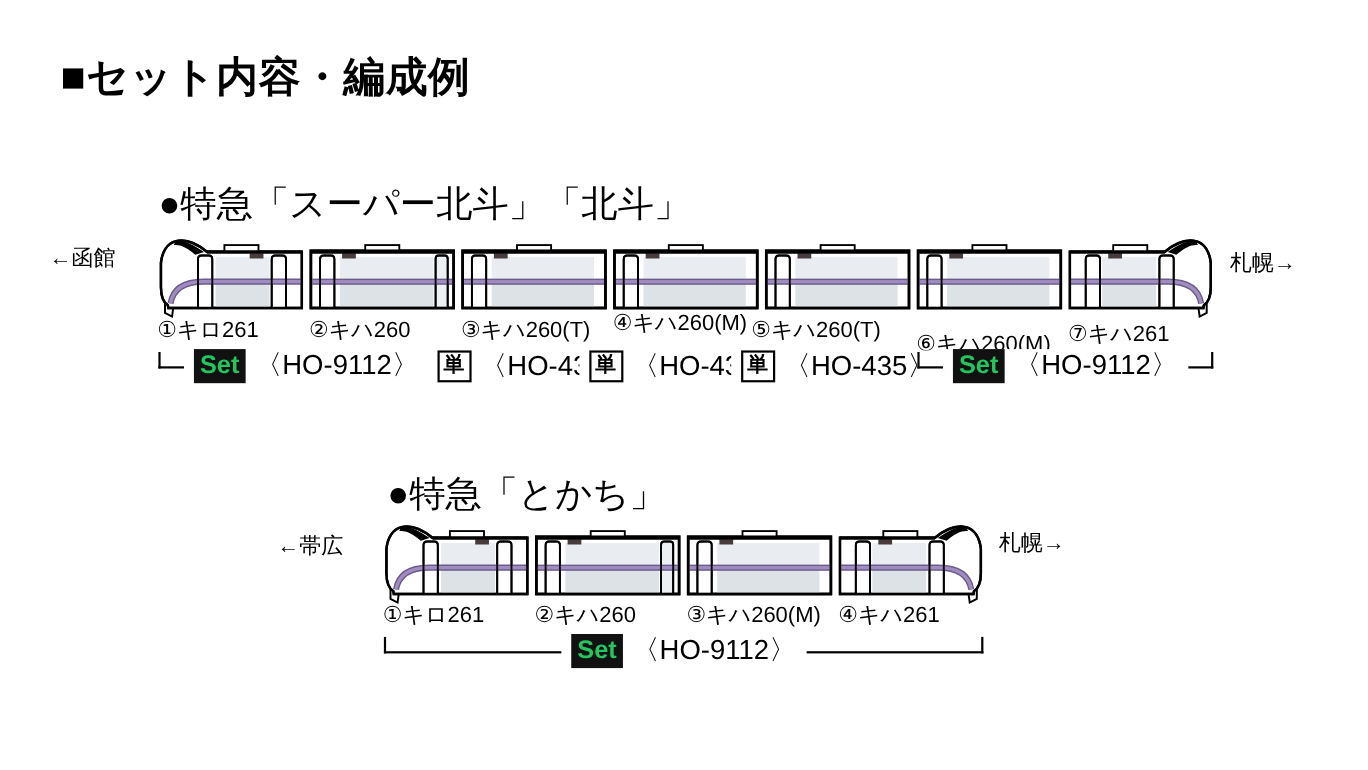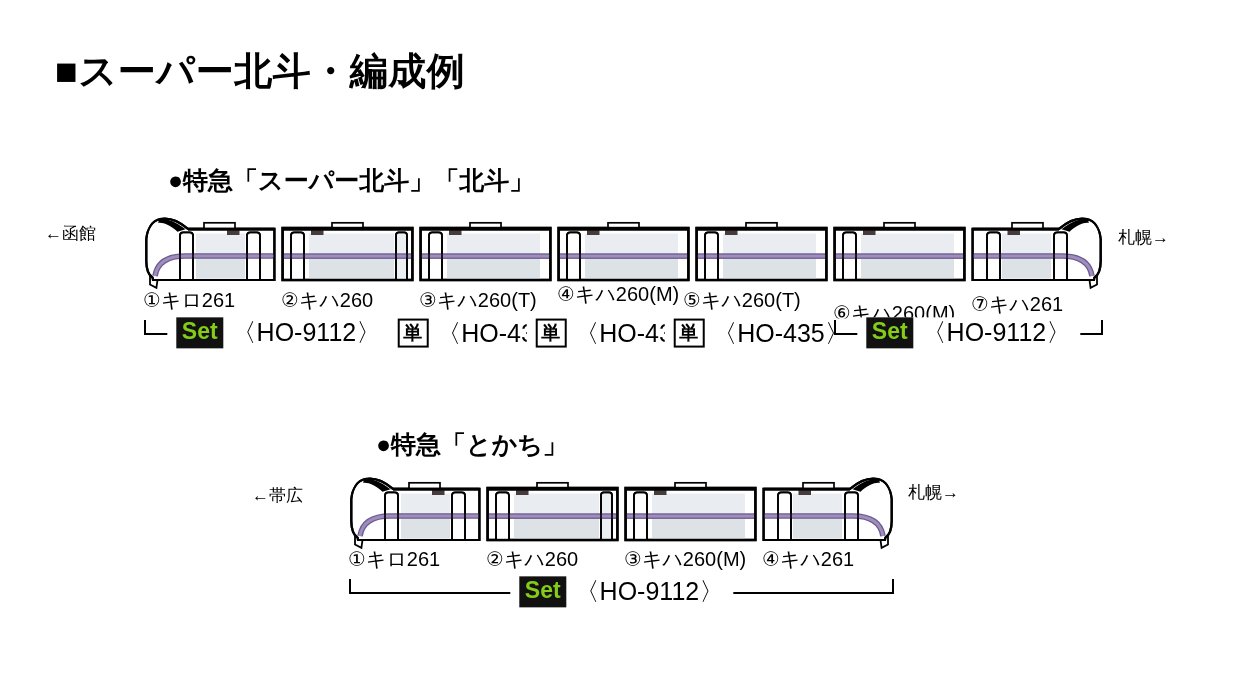--- a/index.html
+++ b/index.html
@@ -1,42 +1,42 @@
 <!DOCTYPE html>
 <html><head>
 <meta charset="utf-8">
 <style>
   html,body{margin:0;padding:0;}
   body{width:1244px;height:700px;background:#ffffff;position:relative;overflow:hidden;
        font-family:"Liberation Sans","DejaVu Sans",sans-serif;color:#000;}
   main{position:absolute;inset:0;}
   .title{position:absolute;left:55px;top:52px;margin:0;font-size:38px;font-weight:bold;
          line-height:1;letter-spacing:0.5px;white-space:nowrap;}
-  .heading{position:absolute;font-size:25px;font-weight:bold;line-height:1.15;white-space:nowrap;margin-left:24px;}
-  .dir-label{position:absolute;font-size:17px;line-height:1.15;white-space:nowrap;}
+  .heading{position:absolute;font-size:33px;font-weight:normal;line-height:1.15;white-space:nowrap;}
+  .dir-label{position:absolute;font-size:20px;line-height:1.15;white-space:nowrap;}
   .cars-row{position:absolute;display:flex;gap:5px;}
   .car{width:133px;height:78px;}
   .car svg{display:block;}
   .car-label{position:absolute;width:133px;font-size:20px;line-height:1.15;white-space:nowrap;}
   .group{position:absolute;height:32px;}
   .bracket{position:absolute;left:1px;right:1px;top:2px;height:13px;
            border-left:2px solid #000;border-right:2px solid #000;border-bottom:2px solid #000;}
   .group-label{position:absolute;left:50%;top:15px;transform:translate(-50%,-50%);
                background:#fff;display:flex;align-items:center;gap:8px;padding:0 9px;white-space:nowrap;}
-  .badge-set{display:inline-block;background:#111;color:#84cc16;font-weight:bold;font-size:23px;
+  .badge-set{display:inline-block;background:#111;color:#22c55e;font-weight:bold;font-size:23px;
              line-height:1.1;padding:2px 6px 4px;}
   .badge-single{display:inline-block;border:2.5px solid #000;font-size:19px;font-weight:600;
                 line-height:1.15;padding:1px 4px 2px;}
   .code{font-size:25px;line-height:1.1;}
 </style>
 </head>
 <body>
 
 <main>
-  <h1 class="title">■スーパー北斗・編成例</h1>
+  <h1 class="title">■セット内容・編成例</h1>
   <section id="formation-0">
       <div class="heading" style="left: 144px; top: 166px;">●特急「スーパー北斗」「北斗」</div>
       <div class="dir-label" style="left: 45px; top: 224px;">←函館</div>
       <div class="dir-label" style="left: 1118px; top: 228px;">札幌→</div>
       <div class="cars-row" style="left: 143px; top: 214px;">
         <div class="car">
           <svg width="133" height="78" viewBox="0 0 133 78">
             <path d="M7,61 L7,70.5 L13.4,73.8 L15,62.5 Z" fill="#fff" stroke="#000000" stroke-width="1.8"></path>
             <path d="M45,14.9 C35,6.5 25,3.5 17,5.2 C9,7 4.3,15 3.3,25 L3.3,47 C3.3,55 5.6,61 9.6,63.6 L10,66 L131.4,66 L131.4,14.9 Z" fill="#fff" stroke="#000000" stroke-width="2.2"></path>
             <rect x="53" y="19.5" width="49" height="20.5" fill="#e9edf1"></rect>

